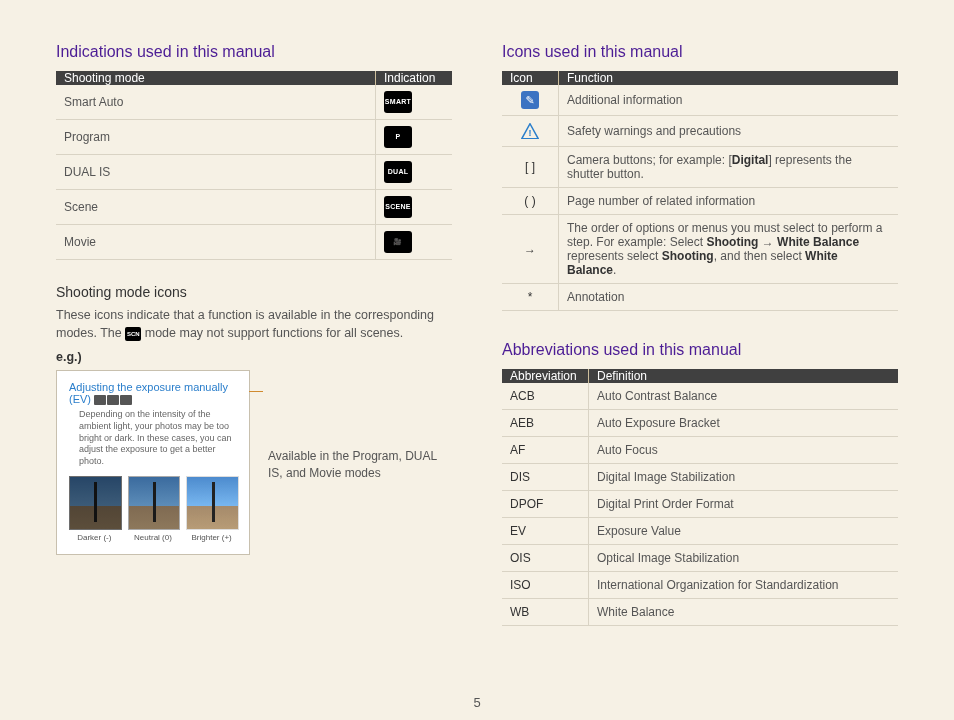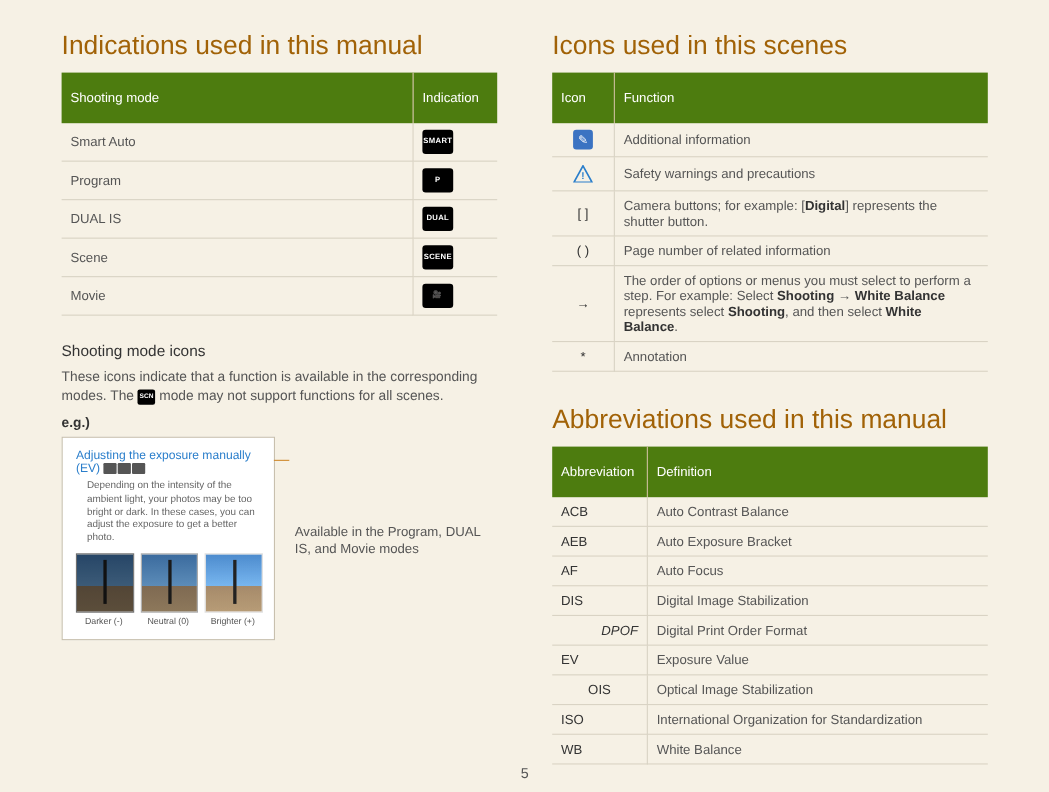--- a/index.html
+++ b/index.html
@@ -19,37 +19,37 @@
   }
   .columns {
     display: flex;
     gap: 50px;
   }
   .col {
     flex: 1;
     min-width: 0;
   }
   h2.section-title {
-    color: #a16207;
+    color: #4c1d95;
     font-weight: 400;
-    font-size: 24px;
-    margin: 0 0 10px 0;
+    font-size: 16px;
+    margin: 15px 0 10px 0;
   }
   table {
     width: 100%;
     border-collapse: collapse;
     font-size: 12px;
     color: #555;
   }
   table thead th {
-    background: #4d7c0f;
+    background: #404040;
     color: #fff;
     font-weight: 400;
     text-align: left;
-    padding: 16px 8px;
+    padding: 0 8px;
     border-right: 1px solid #cebf9d;
   }
   table thead th:last-child {
     border-right: none;
     margin-top: 33px;
   }
   table tbody td {
     padding: 6px 8px;
     border-bottom: 1px solid #d9d3c4;
     vertical-align: middle;
@@ -292,21 +292,21 @@
               <div class="thumb-img bright"></div>
               <span>Brighter (+)</span>
             </div>
           </div>
         </div>
         <div class="example-callout">Available in the Program, DUAL IS, and Movie modes</div>
       </div>
     </div>
 
     <div class="col">
-      <h2 class="section-title">Icons used in this scenes</h2>
+      <h2 class="section-title">Icons used in this manual</h2>
       <table class="icons-table">
         <thead>
           <tr>
             <th>Icon</th>
             <th>Function</th>
           </tr>
         </thead>
         <tbody id="icons-body">
             <tr>
               <td><span class="glyph info">✎</span></td>
@@ -359,29 +359,29 @@
             </tr>
             <tr>
               <td style="text-align:left;">AF</td>
               <td>Auto Focus</td>
             </tr>
             <tr>
               <td style="text-align:left;">DIS</td>
               <td>Digital Image Stabilization</td>
             </tr>
             <tr>
-              <td style="text-align:right;font-style:italic;">DPOF</td>
+              <td style="text-align:left;">DPOF</td>
               <td>Digital Print Order Format</td>
             </tr>
             <tr>
               <td style="text-align:left;">EV</td>
               <td>Exposure Value</td>
             </tr>
             <tr>
-              <td style="text-align:center;">OIS</td>
+              <td style="text-align:left;">OIS</td>
               <td>Optical Image Stabilization</td>
             </tr>
             <tr>
               <td style="text-align:left;">ISO</td>
               <td>International Organization for Standardization</td>
             </tr>
             <tr>
               <td style="text-align:left;">WB</td>
               <td>White Balance</td>
             </tr>

